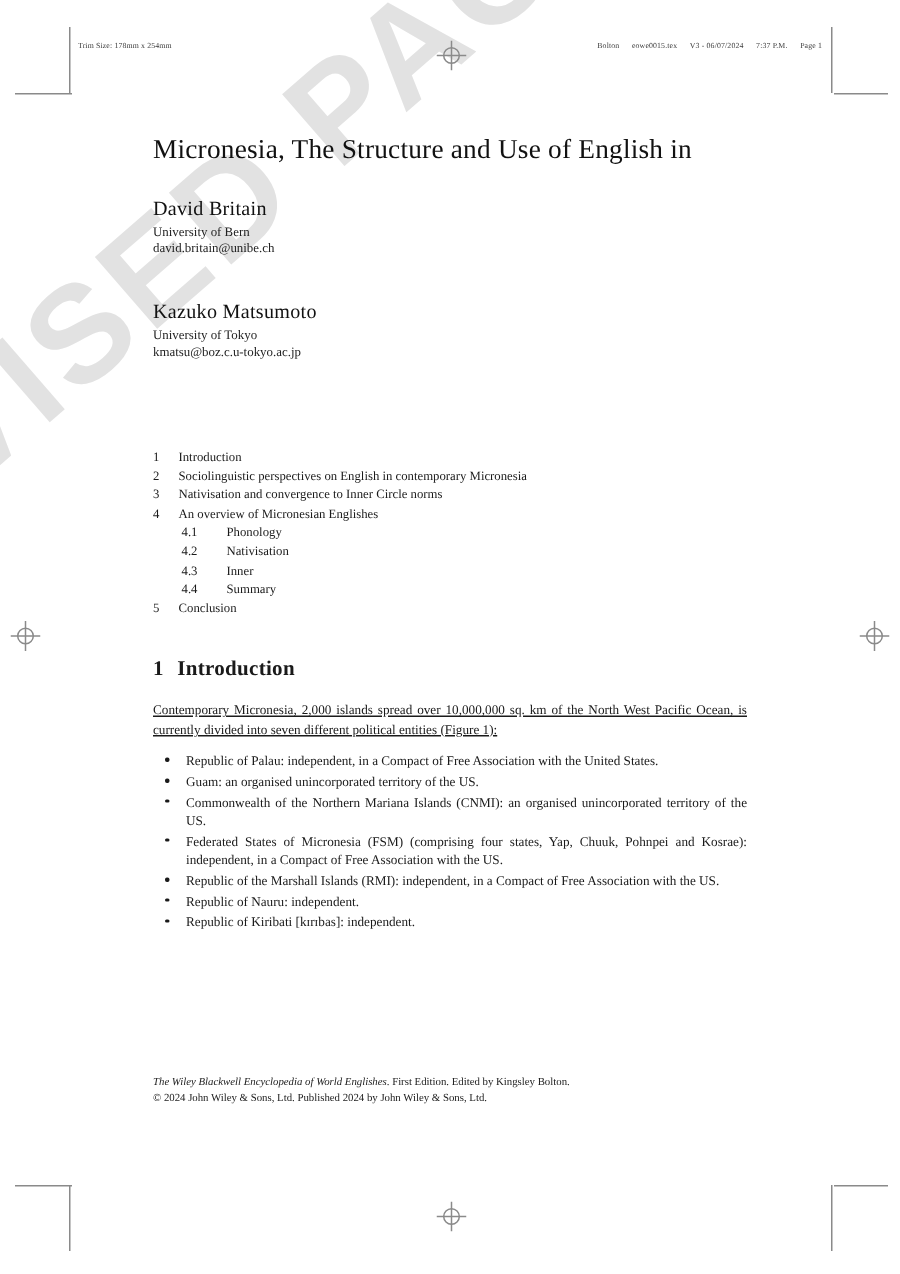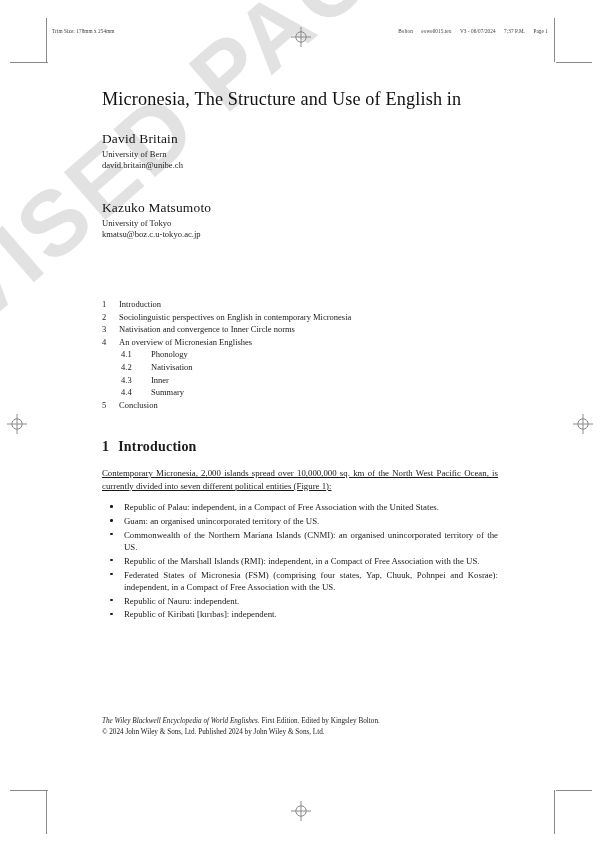--- a/index.html
+++ b/index.html
@@ -314,22 +314,22 @@
     <div class="section-head">
       <span class="sh-num">1</span><span>Introduction</span>
     </div>
 
     <p class="body-para">Contemporary Micronesia, 2,000 islands spread over 10,000,000 sq. km of the North West Pacific Ocean, is currently divided into seven different political entities (Figure 1):</p>
 
     <ul class="bullet-list">
       <li><span class="dot"></span><span>Republic of Palau: independent, in a Compact of Free Association with the United States.</span></li>
       <li><span class="dot"></span><span>Guam: an organised unincorporated territory of the US.</span></li>
       <li><span class="dot"></span><span>Commonwealth of the Northern Mariana Islands (CNMI): an organised unincorporated territory of the US.</span></li>
+      <li><span class="dot"></span><span>Federated States of Micronesia (FSM) (comprising four states, Yap, Chuuk, Pohnpei and Kosrae): independent, in a Compact of Free Association with the US.</span></li>
       <li><span class="dot"></span><span>Republic of the Marshall Islands (RMI): independent, in a Compact of Free Association with the US.</span></li>
-      <li><span class="dot"></span><span>Federated States of Micronesia (FSM) (comprising four states, Yap, Chuuk, Pohnpei and Kosrae): independent, in a Compact of Free Association with the US.</span></li>
       <li><span class="dot"></span><span>Republic of Nauru: independent.</span></li>
       <li><span class="dot"></span><span>Republic of Kiribati [kɪrɪbas]: independent.</span></li>
     </ul>
 
   </div>
 
   <div class="foot-note">
     <div><span class="it">The Wiley Blackwell Encyclopedia of World Englishes</span><span>. First Edition. Edited by Kingsley Bolton.</span></div>
     <div>© 2024 John Wiley &amp; Sons, Ltd. Published 2024 by John Wiley &amp; Sons, Ltd.</div>
   </div>

